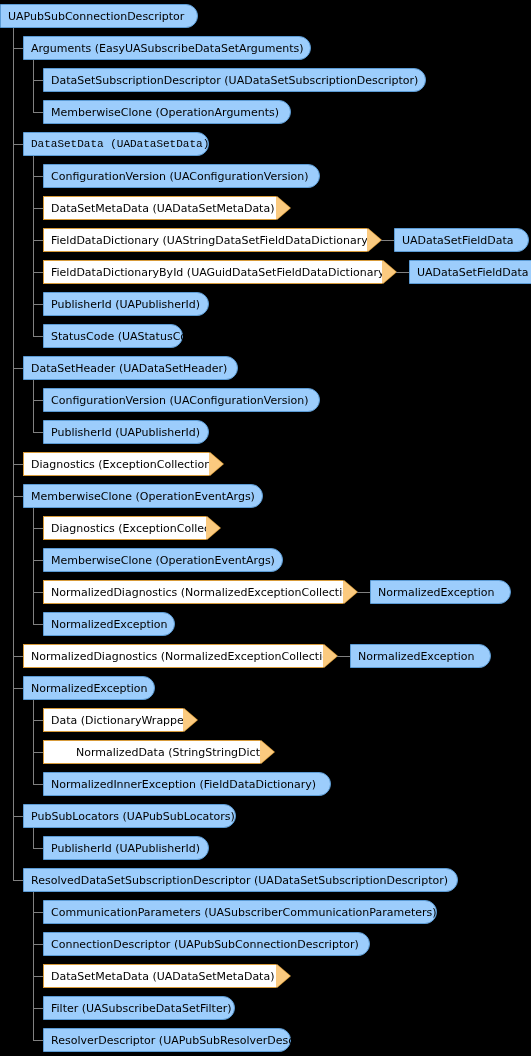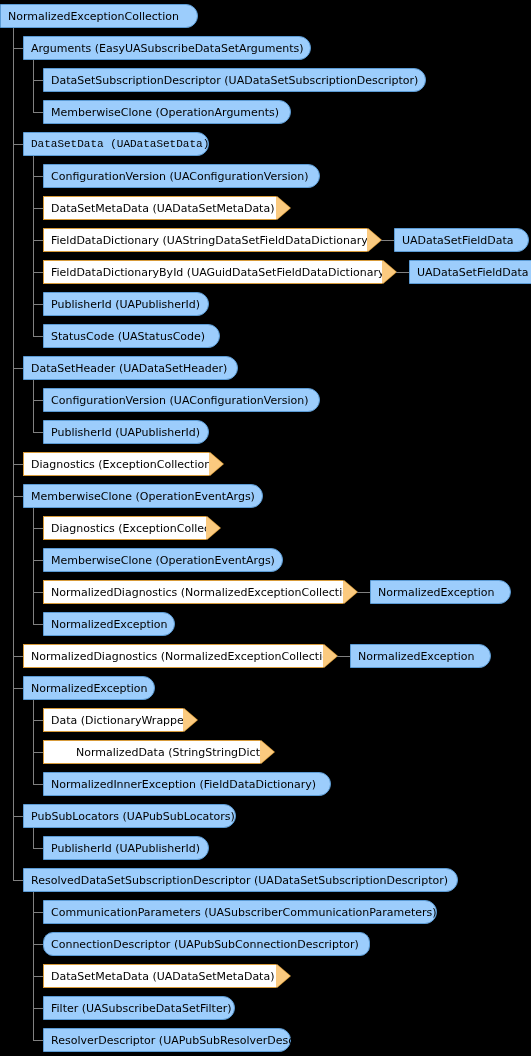--- a/index.html
+++ b/index.html
@@ -117,35 +117,35 @@
     <div class="hline" style="left: 33px; top: 752px; width: 10px;"></div>
     <div class="hline" style="left: 33px; top: 784px; width: 10px;"></div>
     <div class="vline" style="left: 33px; top: 828px; height: 20px;"></div>
     <div class="hline" style="left: 33px; top: 848px; width: 10px;"></div>
     <div class="vline" style="left: 33px; top: 892px; height: 148px;"></div>
     <div class="hline" style="left: 33px; top: 912px; width: 10px;"></div>
     <div class="hline" style="left: 33px; top: 944px; width: 10px;"></div>
     <div class="hline" style="left: 33px; top: 976px; width: 10px;"></div>
     <div class="hline" style="left: 33px; top: 1008px; width: 10px;"></div>
     <div class="hline" style="left: 33px; top: 1040px; width: 10px;"></div>
-    <div class="node blue" style="left: 0px; top: 4px; width: 198px;">NormalizedExceptionCollection</div>
+    <div class="node blue" style="left: 0px; top: 4px; width: 198px;">UAPubSubConnectionDescriptor</div>
     <div class="node blue" style="left: 23px; top: 36px; width: 288px;">Arguments (EasyUASubscribeDataSetArguments)</div>
     <div class="node blue" style="left: 43px; top: 68px; width: 383px;">DataSetSubscriptionDescriptor (UADataSetSubscriptionDescriptor)</div>
     <div class="node blue" style="left: 43px; top: 100px; width: 248px;">MemberwiseClone (OperationArguments)</div>
     <div class="node blue" style="left: 23px; top: 132px; width: 186px; font-family: Liberation Mono, monospace;">DataSetData (UADataSetData)</div>
     <div class="node blue" style="left: 43px; top: 164px; width: 277px;">ConfigurationVersion (UAConfigurationVersion)</div>
     <div class="node orange" style="left: 43px; top: 196px; width: 233px;">DataSetMetaData (UADataSetMetaData)</div>
     <div class="node orange" style="left: 43px; top: 228px; width: 324px;">FieldDataDictionary (UAStringDataSetFieldDataDictionary)</div>
     <div class="link-line" style="left: 381px; top: 240px; width: 13px;"></div>
     <div class="node blue" style="left: 394px; top: 228px; width: 134.8px;">UADataSetFieldData</div>
     <div class="node orange" style="left: 43px; top: 260px; width: 339px;">FieldDataDictionaryById (UAGuidDataSetFieldDataDictionary)</div>
     <div class="link-line" style="left: 396px; top: 272px; width: 13px;"></div>
     <div class="node blue" style="left: 409px; top: 260px; width: 134.8px;">UADataSetFieldData</div>
     <div class="node blue" style="left: 43px; top: 292px; width: 166px;">PublisherId (UAPublisherId)</div>
-    <div class="node blue" style="left: 43px; top: 324px; width: 177px;">StatusCode (UAStatusCode)</div>
+    <div class="node blue" style="left: 43px; top: 324px; width: 140px;">StatusCode (UAStatusCode)</div>
     <div class="node blue" style="left: 23px; top: 356px; width: 215px;">DataSetHeader (UADataSetHeader)</div>
     <div class="node blue" style="left: 43px; top: 388px; width: 277px;">ConfigurationVersion (UAConfigurationVersion)</div>
     <div class="node blue" style="left: 43px; top: 420px; width: 166px;">PublisherId (UAPublisherId)</div>
     <div class="node orange" style="left: 23px; top: 452px; width: 186px;">Diagnostics (ExceptionCollection)</div>
     <div class="node blue" style="left: 23px; top: 484px; width: 240px;">MemberwiseClone (OperationEventArgs)</div>
     <div class="node orange" style="left: 43px; top: 516px; width: 163px;">Diagnostics (ExceptionCollection)</div>
     <div class="node blue" style="left: 43px; top: 548px; width: 240px;">MemberwiseClone (OperationEventArgs)</div>
     <div class="node orange" style="left: 43px; top: 580px; width: 300px;">NormalizedDiagnostics (NormalizedExceptionCollection)</div>
     <div class="link-line" style="left: 357px; top: 592px; width: 13px;"></div>
     <div class="node blue" style="left: 370px; top: 580px; width: 141.4px;">NormalizedException</div>
@@ -154,17 +154,17 @@
     <div class="link-line" style="left: 337px; top: 656px; width: 13px;"></div>
     <div class="node blue" style="left: 350px; top: 644px; width: 141.4px;">NormalizedException</div>
     <div class="node blue" style="left: 23px; top: 676px; width: 132px;">NormalizedException</div>
     <div class="node orange" style="left: 43px; top: 708px; width: 140px;">Data (DictionaryWrapper)</div>
     <div class="node orange" style="left: 43px; top: 740px; width: 217px; padding-left: 32px;">NormalizedData (StringStringDictionary)</div>
     <div class="node blue" style="left: 43px; top: 772px; width: 288px;">NormalizedInnerException (FieldDataDictionary)</div>
     <div class="node blue" style="left: 23px; top: 804px; width: 213px;">PubSubLocators (UAPubSubLocators)</div>
     <div class="node blue" style="left: 43px; top: 836px; width: 166px;">PublisherId (UAPublisherId)</div>
     <div class="node blue" style="left: 23px; top: 868px; width: 435px;">ResolvedDataSetSubscriptionDescriptor (UADataSetSubscriptionDescriptor)</div>
     <div class="node blue" style="left: 43px; top: 900px; width: 394px;">CommunicationParameters (UASubscriberCommunicationParameters)</div>
-    <div class="node blue" style="left: 43px; top: 932px; width: 327px; border-radius: 10px;">ConnectionDescriptor (UAPubSubConnectionDescriptor)</div>
+    <div class="node blue" style="left: 43px; top: 932px; width: 327px;">ConnectionDescriptor (UAPubSubConnectionDescriptor)</div>
     <div class="node orange" style="left: 43px; top: 964px; width: 233px;">DataSetMetaData (UADataSetMetaData)</div>
     <div class="node blue" style="left: 43px; top: 996px; width: 192px;">Filter (UASubscribeDataSetFilter)</div>
     <div class="node blue" style="left: 43px; top: 1028px; width: 248px;">ResolverDescriptor (UAPubSubResolverDescriptor)</div>
   </div>
 
 </body></html>

